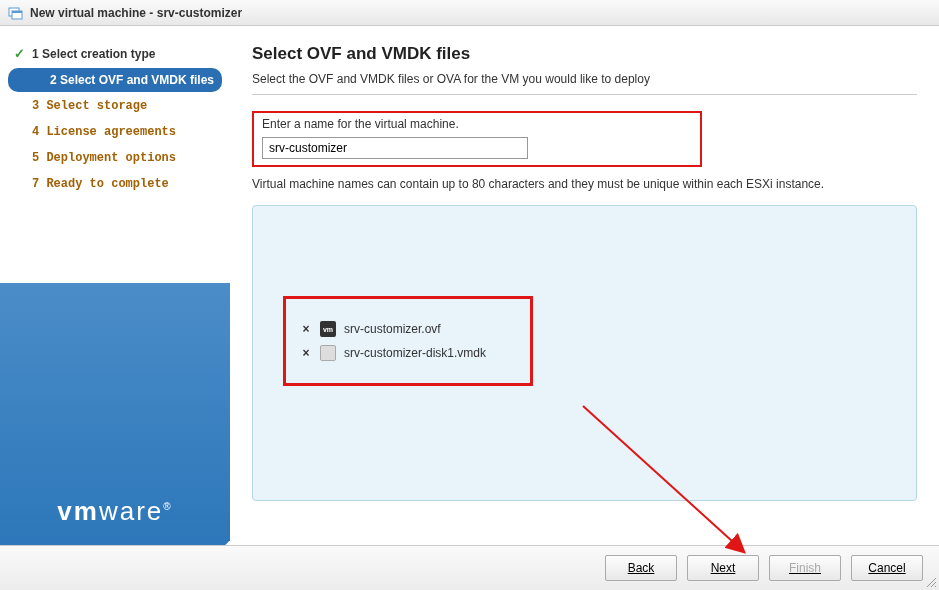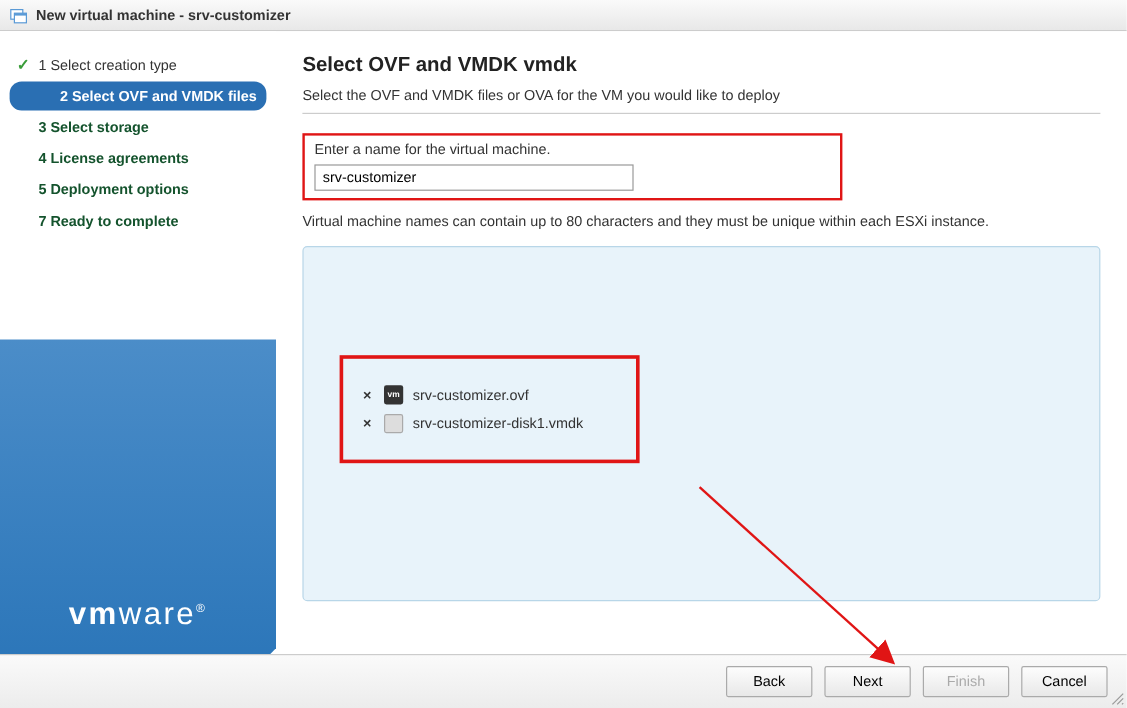--- a/index.html
+++ b/index.html
@@ -58,28 +58,28 @@
     }
     .step.done::before {
       content: "✓";
       position: absolute;
       left: 6px;
       top: 4px;
       color: #3a9d3a;
       font-weight: bold;
       font-size: 13px;
     }
-    .step.done { font-weight: normal; }
+    .step.done { font-weight: bold; }
     .step.active {
       background: #2a6fb3;
       color: #fff;
       font-weight: bold;
       text-align: right;
     }
-    .step.pending { font-weight: bold; color: #14532d; }
+    .step.pending { font-weight: bold; color: #a16207; font-family: Liberation Mono, monospace; }
     .sidebar-bg {
       position: absolute;
       bottom: 0;
       left: 0;
       width: 100%;
       height: 262px;
       overflow: hidden;
     }
     .triangle {
       position: absolute;
@@ -198,20 +198,21 @@
     }
     .footer {
       height: 45px;
       border-top: 1px solid #ccc;
       background: linear-gradient(to bottom, #fafafa, #ececec);
       display: flex;
       align-items: center;
       justify-content: flex-end;
       padding: 0 16px;
       gap: 10px;
+      text-decoration: underline;
     }
     .footer button {
       min-width: 72px;
       padding: 5px 12px;
       font-size: 12px;
       background: linear-gradient(to bottom, #fdfdfd, #e8e8e8);
       border: 1px solid #aaa;
       border-radius: 2px;
       cursor: pointer;
       font-family: inherit;
@@ -266,21 +267,21 @@
     </div>
     <div class="sidebar-bg">
       <div class="triangle"></div>
       <div class="vmware-logo">
         <span class="vm">vm</span>ware<span class="reg">®</span>
       </div>
     </div>
   </div>
 
   <div class="content">
-    <h1>Select OVF and VMDK vmdk</h1>
+    <h1>Select OVF and VMDK files</h1>
     <div class="subtitle">Select the OVF and VMDK files or OVA for the VM you would like to deploy</div>
 
     <div class="highlight-box-1">
       <div class="prompt-label">Enter a name for the virtual machine.</div>
       <input type="text" class="vm-name-input" value="srv-customizer" style="">
     </div>
 
     <div class="hint">Virtual machine names can contain up to 80 characters and they must be unique within each ESXi instance.</div>
 
     <div class="dropzone">

